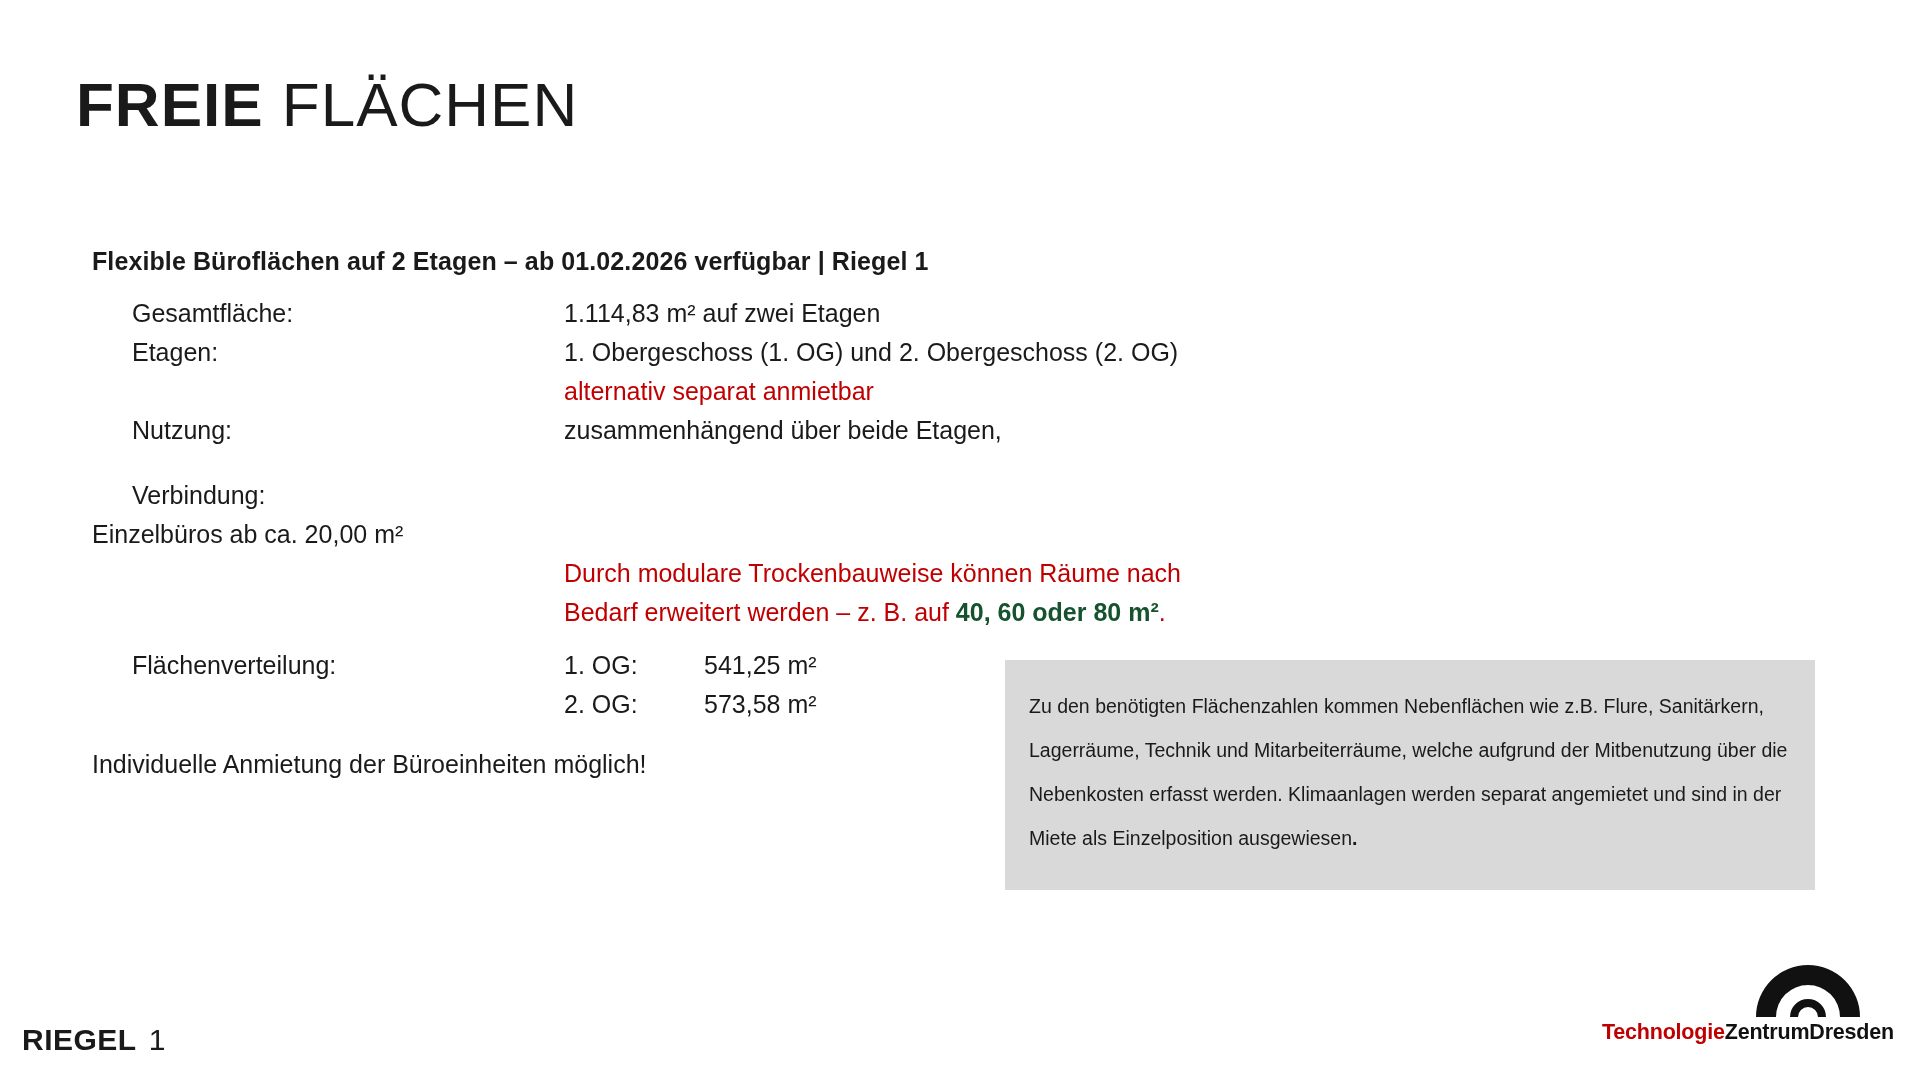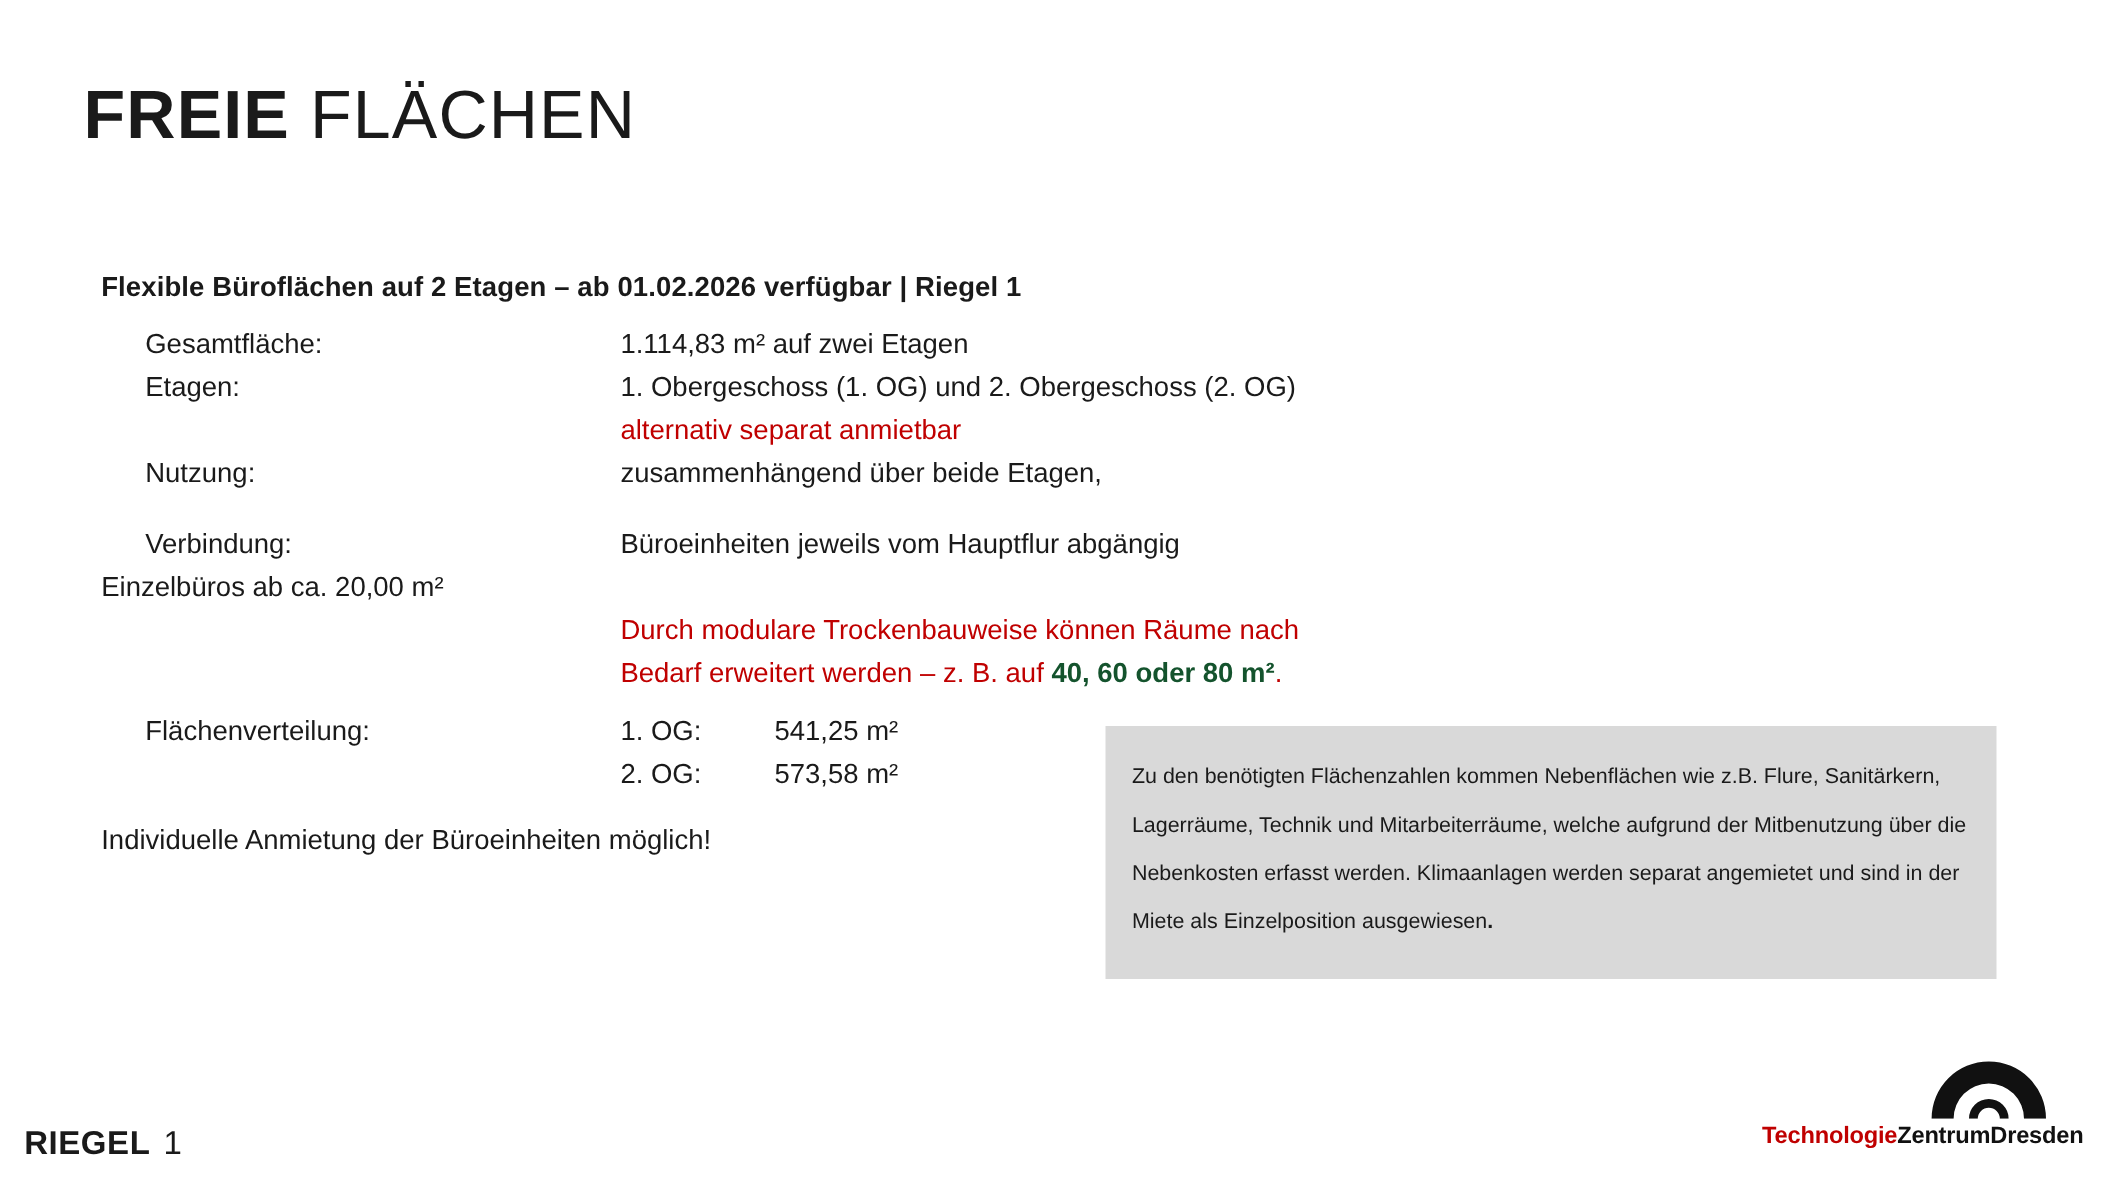--- a/index.html
+++ b/index.html
@@ -184,21 +184,20 @@
     </div>
     <div class="row">
       <span class="label">Nutzung:</span>
       <span class="value">zusammenhängend über beide Etagen,</span>
     </div>
   </div>
 
   <div class="spec-block" id="block-2">
     <div class="row">
       <span class="label">Verbindung:</span>
-      <span class="value"> Büroeinheiten jeweils vom Hauptflur abgängig</span>
     </div>
     <div class="row">
       <span class="value">Einzelbüros ab ca. 20,00 m²</span>
     </div>
     <div class="row">
       <span class="label"></span>
       <span class="value red">Durch modulare Trockenbauweise können Räume nach</span>
     </div>
     <div class="row">
       <span class="label"></span>

